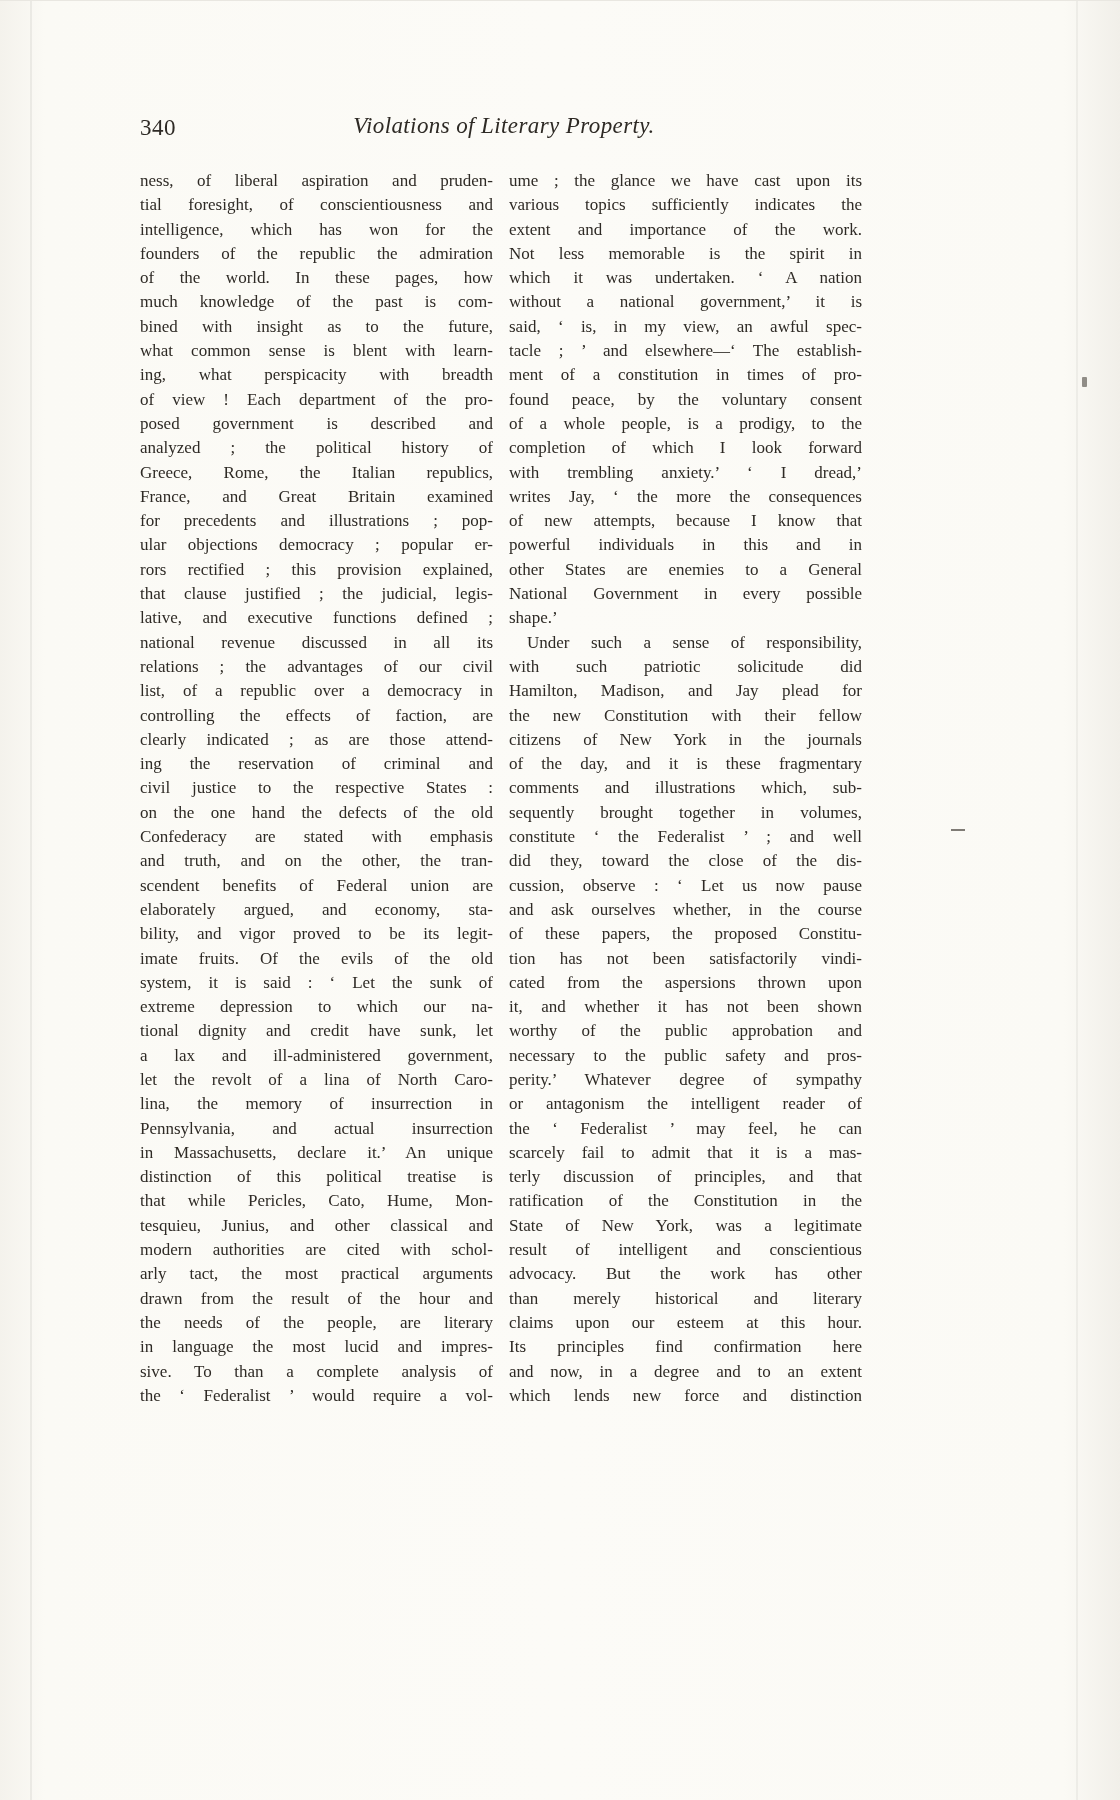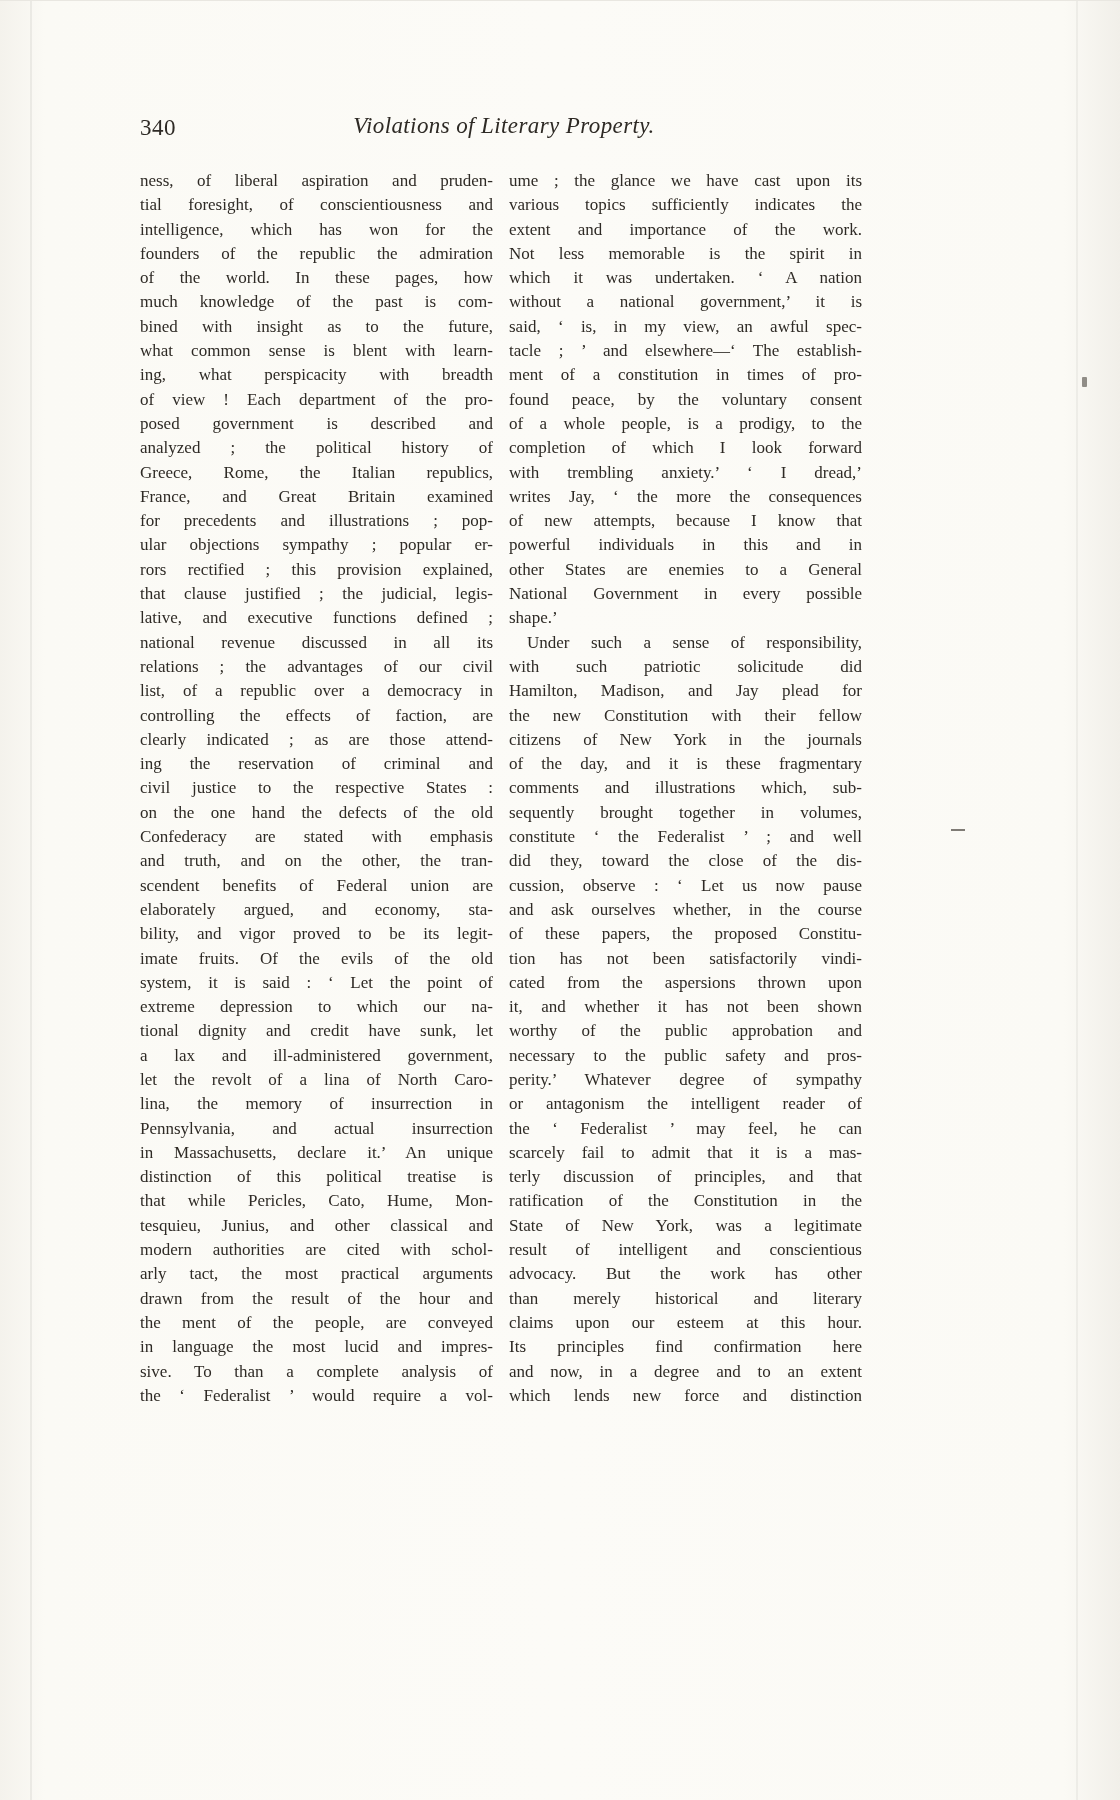--- a/index.html
+++ b/index.html
@@ -118,53 +118,53 @@
           <div class="line">much knowledge of the past is com-</div>
           <div class="line">bined with insight as to the future,</div>
           <div class="line">what common sense is blent with learn-</div>
           <div class="line">ing, what perspicacity with breadth</div>
           <div class="line">of view !  Each department of the pro-</div>
           <div class="line">posed government is described and</div>
           <div class="line">analyzed ; the political history of</div>
           <div class="line">Greece, Rome, the Italian republics,</div>
           <div class="line">France, and Great Britain examined</div>
           <div class="line">for precedents and illustrations ; pop-</div>
-          <div class="line">ular objections sympathy ; popular er-</div>
+          <div class="line">ular objections democracy ; popular er-</div>
           <div class="line">rors rectified ; this provision explained,</div>
           <div class="line">that clause justified ; the judicial, legis-</div>
           <div class="line">lative, and executive functions defined ;</div>
           <div class="line">national revenue discussed in all its</div>
           <div class="line">relations ; the advantages of our civil</div>
           <div class="line">list, of a republic over a democracy in</div>
           <div class="line">controlling the effects of faction, are</div>
           <div class="line">clearly indicated ; as are those attend-</div>
           <div class="line">ing the reservation of criminal and</div>
           <div class="line">civil justice to the respective States :</div>
           <div class="line">on the one hand the defects of the old</div>
           <div class="line">Confederacy are stated with emphasis</div>
           <div class="line">and truth, and on the other, the tran-</div>
           <div class="line">scendent benefits of Federal union are</div>
           <div class="line">elaborately argued, and economy, sta-</div>
           <div class="line">bility, and vigor proved to be its legit-</div>
           <div class="line">imate fruits.  Of the evils of the old</div>
-          <div class="line">system, it is said : ‘ Let the point of</div>
+          <div class="line">system, it is said : ‘ Let the sunk of</div>
           <div class="line">extreme depression to which our na-</div>
           <div class="line">tional dignity and credit have sunk, let</div>
           <div class="line">a lax and ill-administered government,</div>
           <div class="line">let the revolt of a lina of North Caro-</div>
           <div class="line">lina, the memory of insurrection in</div>
           <div class="line">Pennsylvania, and actual insurrection</div>
           <div class="line">in Massachusetts, declare it.’  An unique</div>
           <div class="line">distinction of this political treatise is</div>
           <div class="line">that while Pericles, Cato, Hume, Mon-</div>
           <div class="line">tesquieu, Junius, and other classical and</div>
           <div class="line">modern authorities are cited with schol-</div>
           <div class="line">arly tact, the most practical arguments</div>
           <div class="line">drawn from the result of the hour and</div>
-          <div class="line">the ment of the people, are conveyed</div>
+          <div class="line">the needs of the people, are literary</div>
           <div class="line">in language the most lucid and impres-</div>
           <div class="line">sive.  To than a complete analysis of</div>
           <div class="line">the ‘ Federalist ’ would require a vol-</div>
         </div>
       </div>
     <div class="column">
         <div class="paragraph">
           <div class="line">ume ; the glance we have cast upon its</div>
           <div class="line">various topics sufficiently indicates the</div>
           <div class="line">extent and importance of the work.</div>

